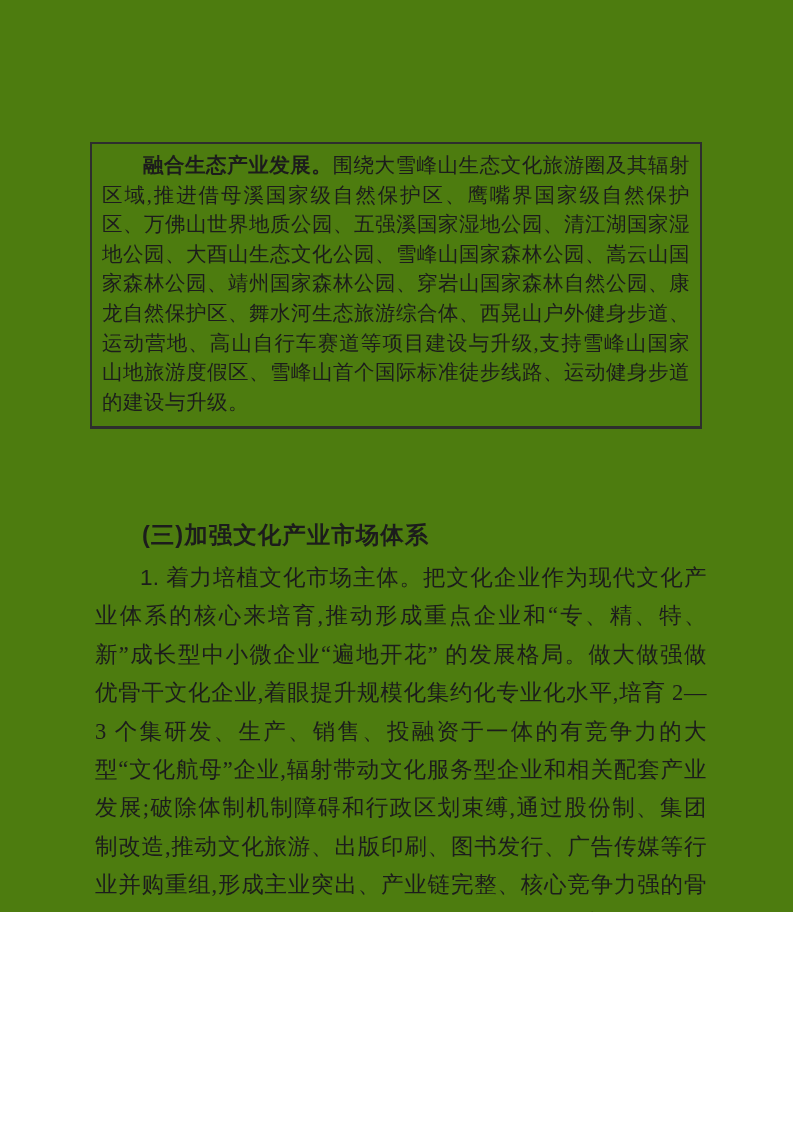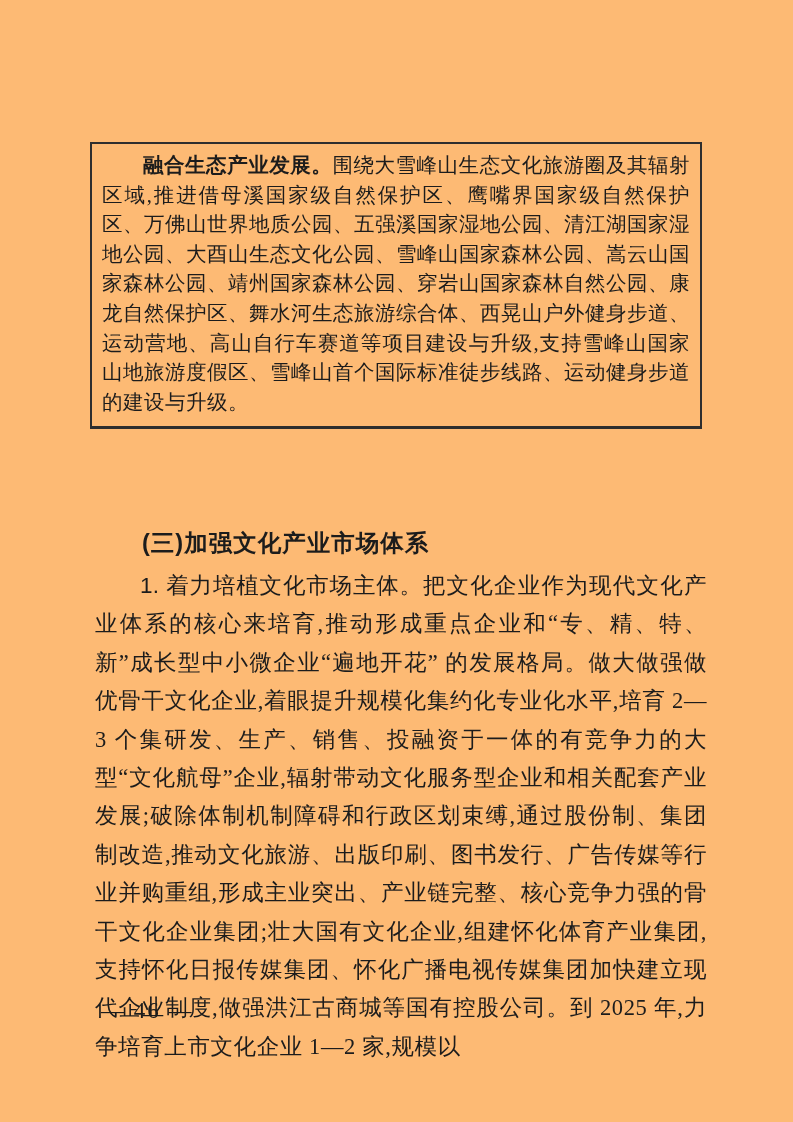--- a/index.html
+++ b/index.html
@@ -3,22 +3,22 @@
 <meta charset="utf-8">
 <style>
   html, body {
     margin: 0;
     padding: 0;
     background: #ffffff;
   }
   .page {
     position: relative;
     width: 793px;
-    height: 1122px;
-    background: #fdba74;
+    height: 912px;
+    background: #4d7c0f;
     color: #1c1c1c;
     font-family: "Liberation Serif", "DejaVu Serif", serif;
     overflow: hidden;
   }
   .callout-box {
     position: absolute;
     left: 90px;
     top: 142px;
     width: 612px;
     box-sizing: border-box;
@@ -38,21 +38,21 @@
   .box-lead {
     font-weight: bold;
   }
   .main-content {
     position: absolute;
     left: 95px;
     top: 511px;
     width: 612px;
   }
   .section-heading {
-    margin: 12px 0 4px 0;
+    margin: 4px 0 4px 0;
     font-family: "Liberation Sans", "DejaVu Sans", sans-serif;
     font-size: 23.5px;
     font-weight: bold;
     line-height: 40px;
     text-indent: 2em;
     letter-spacing: 1px;
   }
   .body-paragraph {
     margin: 0;
     font-size: 22.5px;

